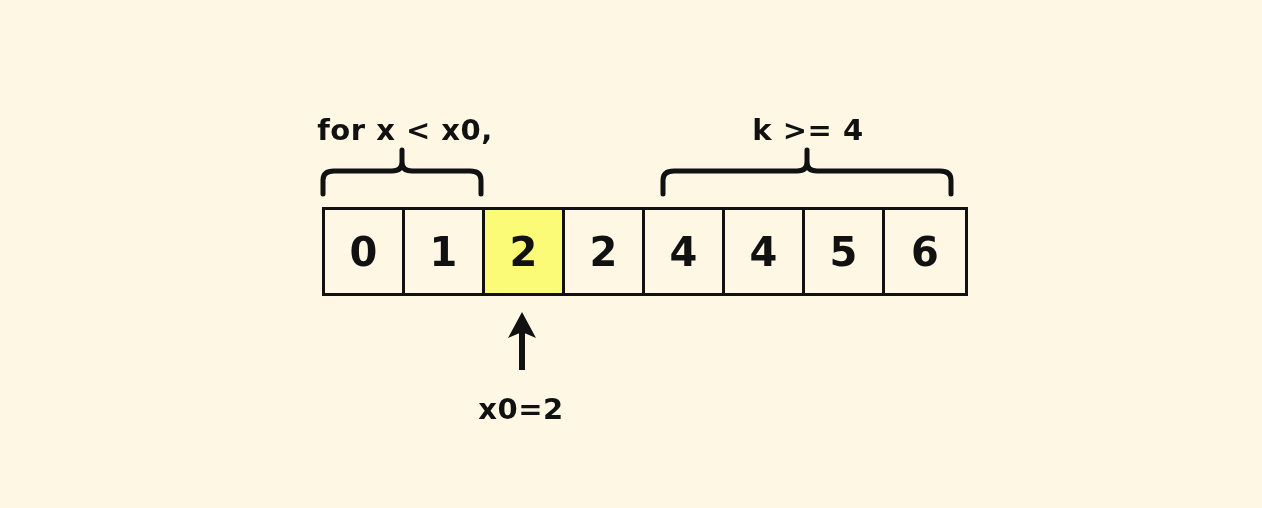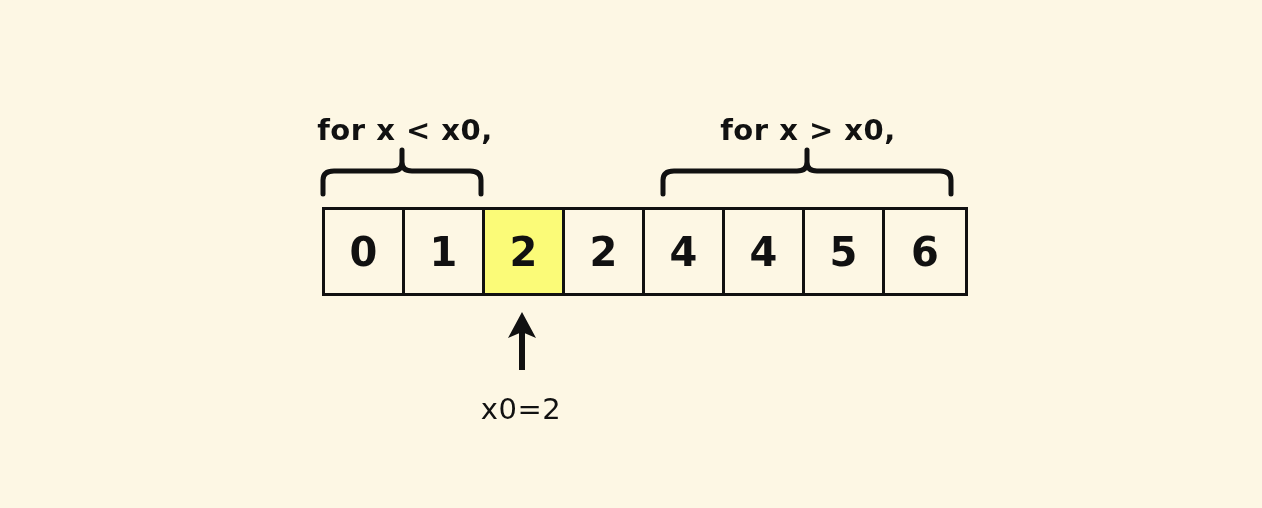--- a/index.html
+++ b/index.html
@@ -88,40 +88,39 @@
     left: 500px;
     top: 310px;
   }
   #pointer-label {
     position: absolute;
     left: 406px;
     top: 388px;
     width: 230px;
     text-align: center;
     font-family: "DejaVu Sans", sans-serif;
-    font-weight: normal;
+    font-weight: bold;
     font-size: 29px;
     line-height: 1.45;
     color: #111111;
     letter-spacing: 0.5px;
   }
   #pointer-label span { display: block; }
 </style>
 </head>
 <body>
 
 <div id="stage">
 
   <div class="range-label" id="label-left">
     <span class="line1">for x &lt; x0,</span>
     <span class="line2">k &lt; 4</span>
   </div>
 
   <div class="range-label" id="label-right">
-    <span class="line1">for x &gt; x0,</span>
     <span class="line2">k &gt;= 4</span>
   </div>
 
   <svg class="brace" id="brace-left" width="180" height="52" viewBox="0 0 180 52">
     <path d="M 11 48 L 11 34 Q 11 25 22 25 L 80 25 Q 90 25 90 16 L 90 4
              L 90 16 Q 90 25 100 25 L 158 25 Q 169 25 169 34 L 169 48" fill="none" stroke="#111111" stroke-width="5" stroke-linecap="round" stroke-linejoin="round"></path>
   </svg>
 
   <svg class="brace" id="brace-right" width="310" height="52" viewBox="0 0 310 52">
     <path d="M 11 48 L 11 34 Q 11 25 22 25 L 145 25 Q 155 25 155 16 L 155 4

